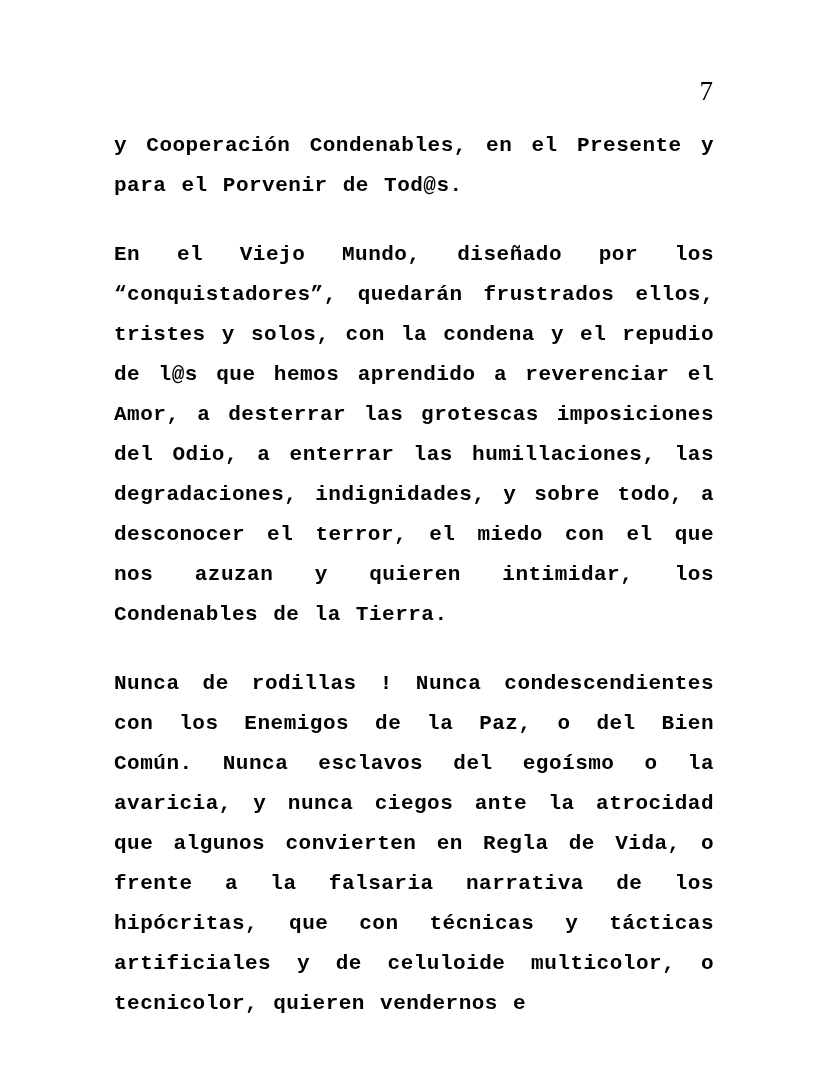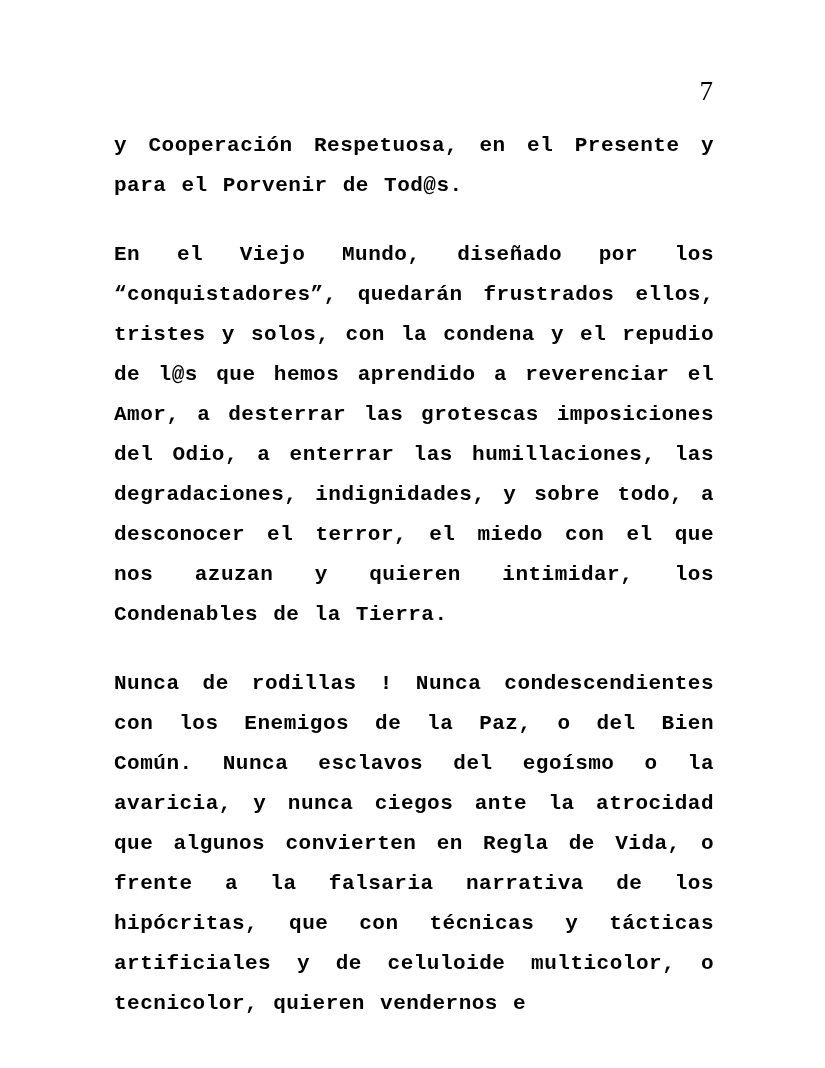--- a/index.html
+++ b/index.html
@@ -44,17 +44,17 @@
     color: #000000;
   }
 </style>
 </head>
 <body>
 
 <div class="page">
   <div class="page-number">7</div>
 
   <div class="text-block">
-    <p class="para">y Cooperación Respetuosa, en el Presente y para el Porvenir de Tod@s.</p>
+    <p class="para">y Cooperación Condenables, en el Presente y para el Porvenir de Tod@s.</p>
     <p class="para">En el Viejo Mundo, diseñado por los “conquistadores”, quedarán frustrados ellos, tristes y solos, con la condena y el repudio de l@s que hemos aprendido a reverenciar el Amor, a desterrar las grotescas imposiciones del Odio, a enterrar las humillaciones, las degradaciones, indignidades, y sobre todo, a desconocer el terror, el miedo con el que nos azuzan y quieren intimidar, los Condenables de la Tierra.</p>
     <p class="para">Nunca de rodillas ! Nunca condescendientes con los Enemigos de la Paz, o del Bien Común. Nunca esclavos del egoísmo o la avaricia, y nunca ciegos ante la atrocidad que algunos convierten en Regla de Vida, o frente a la falsaria narrativa de los hipócritas, que con técnicas y tácticas artificiales y de celuloide multicolor, o tecnicolor, quieren vendernos e</p>
   </div>
 </div>
 
 </body></html>

